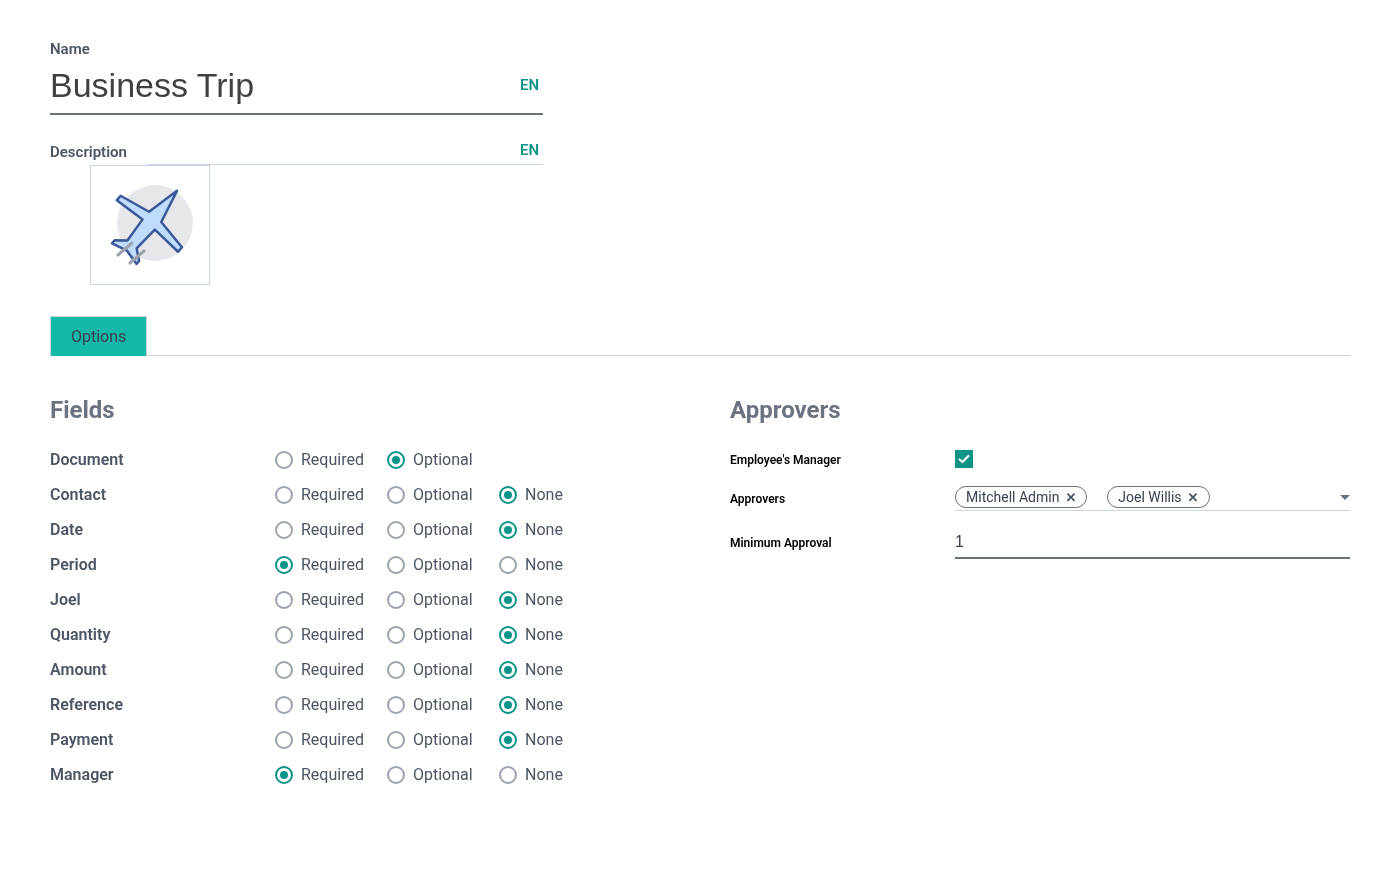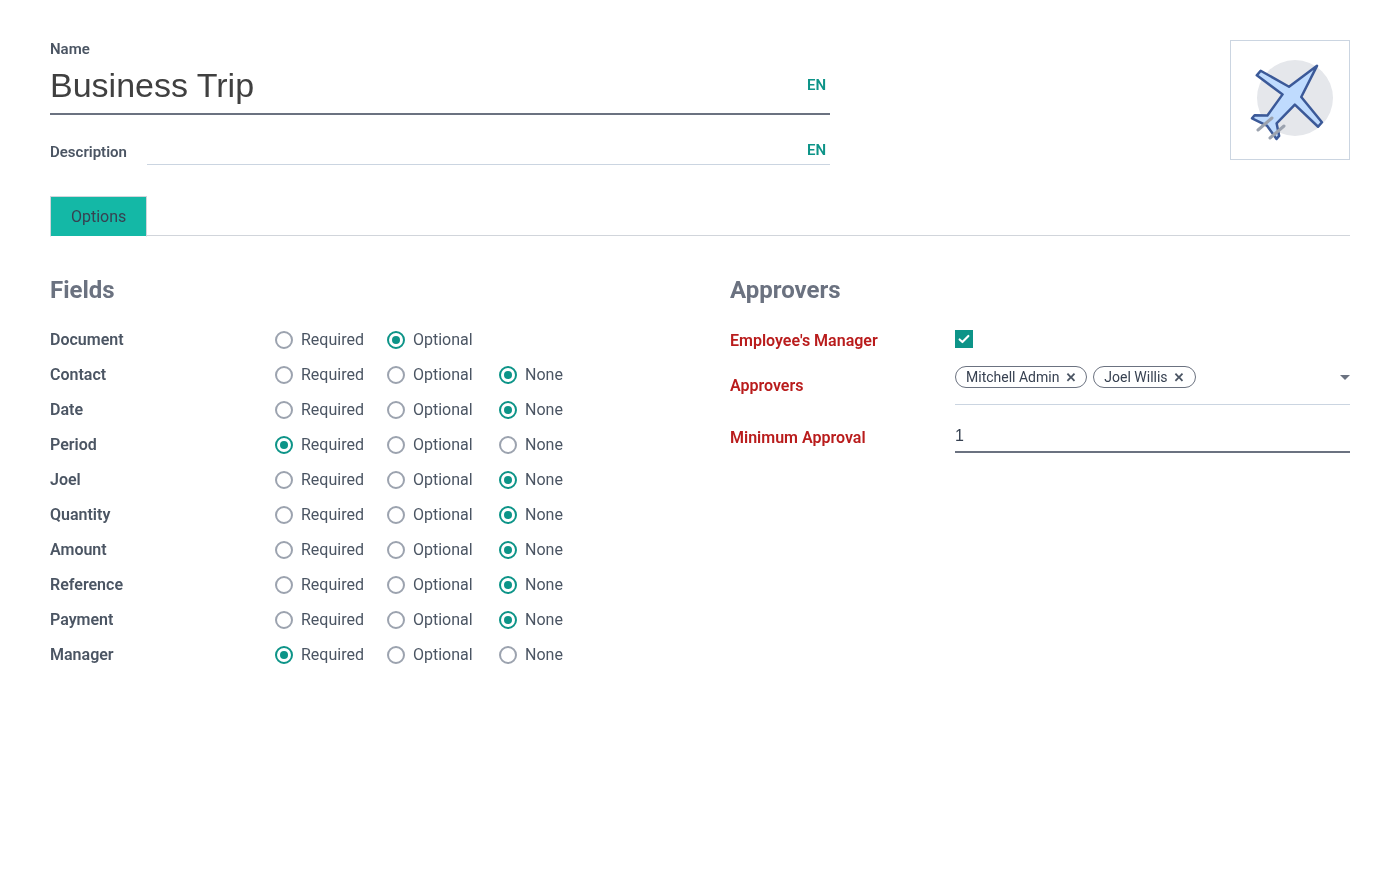--- a/index.html
+++ b/index.html
@@ -12,20 +12,21 @@
   }
   .page {
     padding: 40px 50px;
     max-width: 1400px;
     position: relative;
   }
   .top-section {
     display: flex;
     justify-content: space-between;
     align-items: flex-start;
+    flex-direction: column;
   }
   .left-top {
     flex: 1;
     max-width: 780px;
   }
   .field-group { margin-bottom: 20px; }
   .field-label {
     font-size: 15px;
     font-weight: 600;
     color: #4b5563;
@@ -162,41 +163,41 @@
     display: none;
   }
   .radio-circle.selected .radio-dot { display: block; }
   .approver-row {
     display: flex;
     align-items: center;
     padding: 8px 0;
   }
   .approver-label {
     width: 225px;
-    font-size: 16px;
+    font-size: 12px;
     font-weight: 600;
-    color: #b91c1c;
+    color: #000000;
   }
   .approver-value { flex: 1; }
   .checkbox {
     width: 18px;
     height: 18px;
     background: #0d9488;
     display: inline-flex;
     align-items: center;
     justify-content: center;
     cursor: pointer;
   }
   .checkbox svg { width: 14px; height: 14px; }
   .tags-input {
     display: flex;
     align-items: center;
-    gap: 6px;
+    gap: 20px;
     border-bottom: 1px solid #cbd5e1;
-    padding-bottom: 16px;
+    padding-bottom: 2px;
     flex-wrap: wrap;
     position: relative;
   }
   .tag {
     display: inline-flex;
     align-items: center;
     gap: 6px;
     border: 1.5px solid #6b7280;
     border-radius: 999px;
     padding: 2px 10px;

